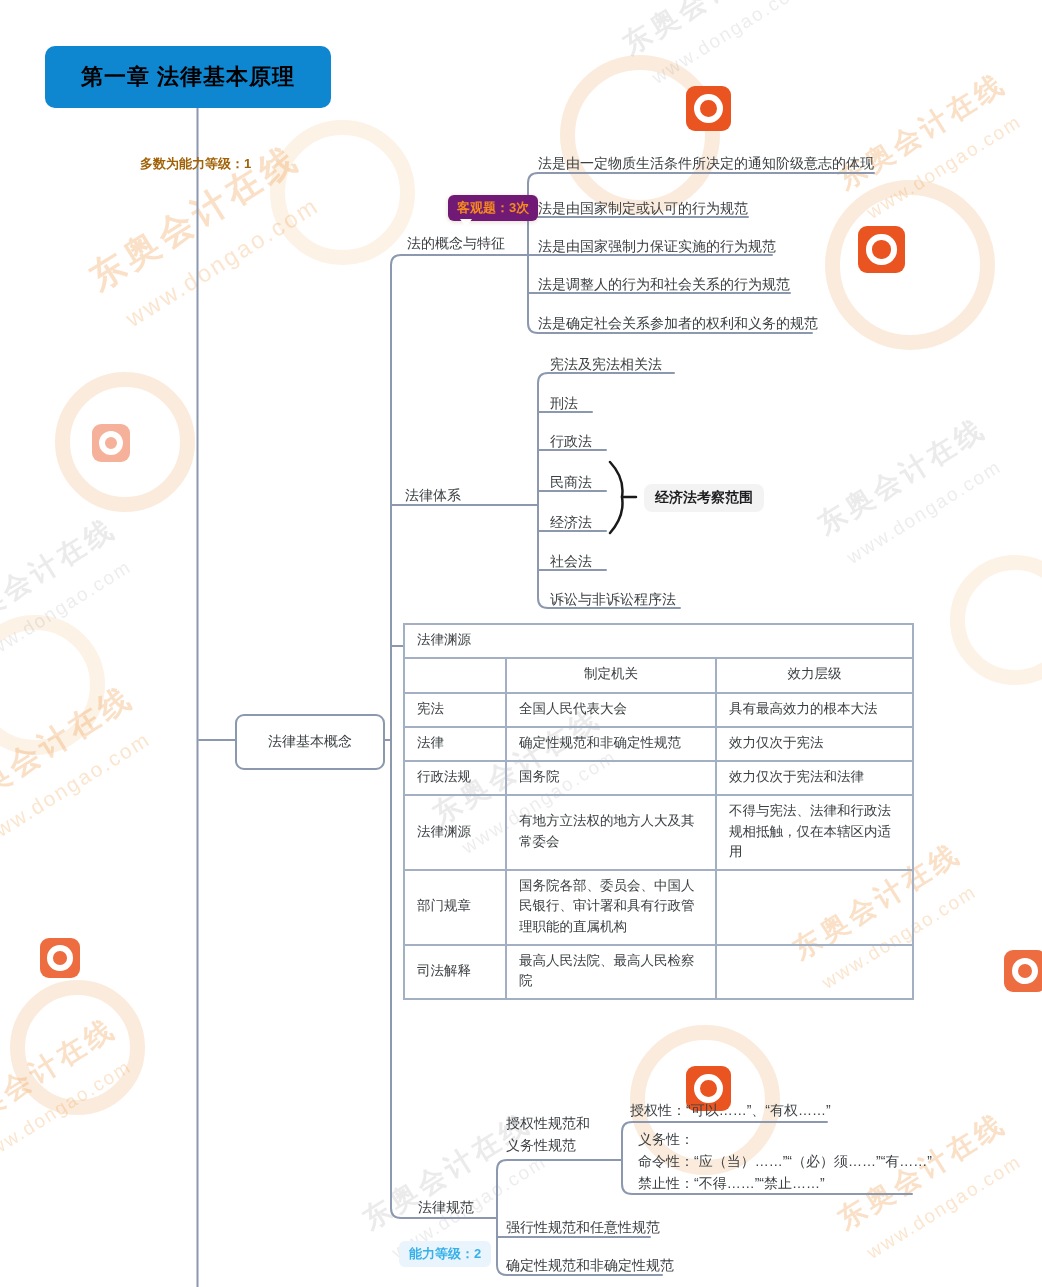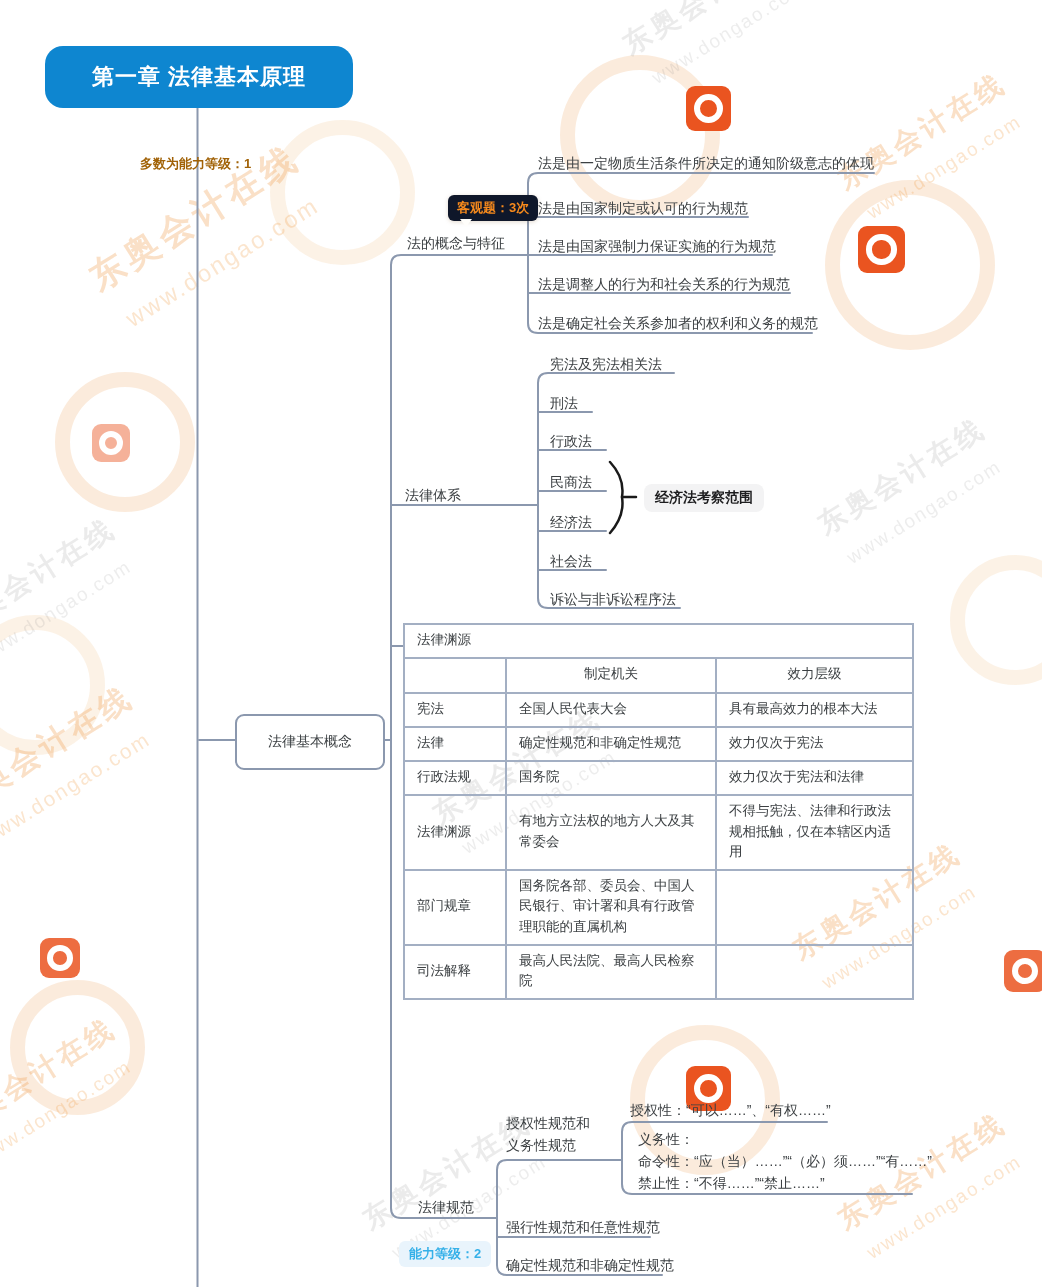--- a/index.html
+++ b/index.html
@@ -14,28 +14,28 @@
   .wm.orange .b{color:rgba(240,160,80,0.32);} .wm.orange .u{color:rgba(240,160,80,0.28);}
   .ring{position:absolute;border:15px solid rgba(248,219,191,0.55);border-radius:50%;}
   .ring.faint{border-color:rgba(250,231,210,0.55);}
   .logo{position:absolute;background:#ea5420;border-radius:9px;}
   .logo .lr{position:absolute;left:18%;top:18%;right:18%;bottom:18%;border:6px solid #fff;border-radius:50%;}
   
   .lines{position:absolute;left:0;top:0;z-index:1;}
   
   .t{position:absolute;z-index:2;font-size:14px;line-height:18px;white-space:nowrap;}
   .pre{white-space:pre-line;line-height:22px;}
-  .chapter{position:absolute;left:45px;top:46px;width:308px;height:62px;z-index:2;
-           background:#0e86d0;border-radius:18px;display:flex;align-items:center;justify-content:center;
-           color:#ffffff;font-size:22px;font-weight:bold;letter-spacing:1px;}
+  .chapter{position:absolute;left:45px;top:46px;width:286px;height:62px;z-index:2;
+           background:#0e86d0;border-radius:10px;display:flex;align-items:center;justify-content:center;
+           color:#000000;font-size:22px;font-weight:bold;letter-spacing:1px;}
   .rootnode{position:absolute;left:235px;top:714px;width:146px;height:52px;z-index:2;background:#fff;
             border:2px solid #8b98ae;border-radius:9px;display:flex;align-items:center;justify-content:center;
             font-size:14px;color:#3c4043;}
   .callout-blue{position:absolute;left:140px;top:155px;z-index:2;font-size:13px;font-weight:bold;color:#a16207;}
-  .callout-obj{position:absolute;left:448px;top:195px;z-index:3;background:#0f172a;border-radius:6px;
+  .callout-obj{position:absolute;left:448px;top:195px;z-index:3;background:#701a75;border-radius:6px;
                box-shadow:0 1px 4px rgba(150,120,80,0.28);padding:4px 9px;font-size:13px;font-weight:bold;color:#f78a1c;}
   .callout-obj-tail{position:absolute;left:460px;top:219px;z-index:3;width:0;height:0;
                border-left:6px solid transparent;border-right:6px solid transparent;border-top:8px solid #fffefb;}
   .callout-lv2{position:absolute;left:399px;top:1241px;z-index:2;background:#e9f4fc;border-radius:6px;
                padding:4px 10px;font-size:13px;font-weight:bold;color:#35b0e8;}
   .scope-label{position:absolute;left:644px;top:484px;z-index:2;background:#f3f3f4;border-radius:8px;
                padding:5px 11px;font-size:14px;font-weight:bold;color:#1d1d1f;}
   
   .src-table{position:absolute;left:403px;top:623px;z-index:2;width:509px;border-collapse:collapse;
              table-layout:fixed;font-size:13.5px;color:#3c4043;background:transparent;font-family:Liberation Mono, monospace;}

